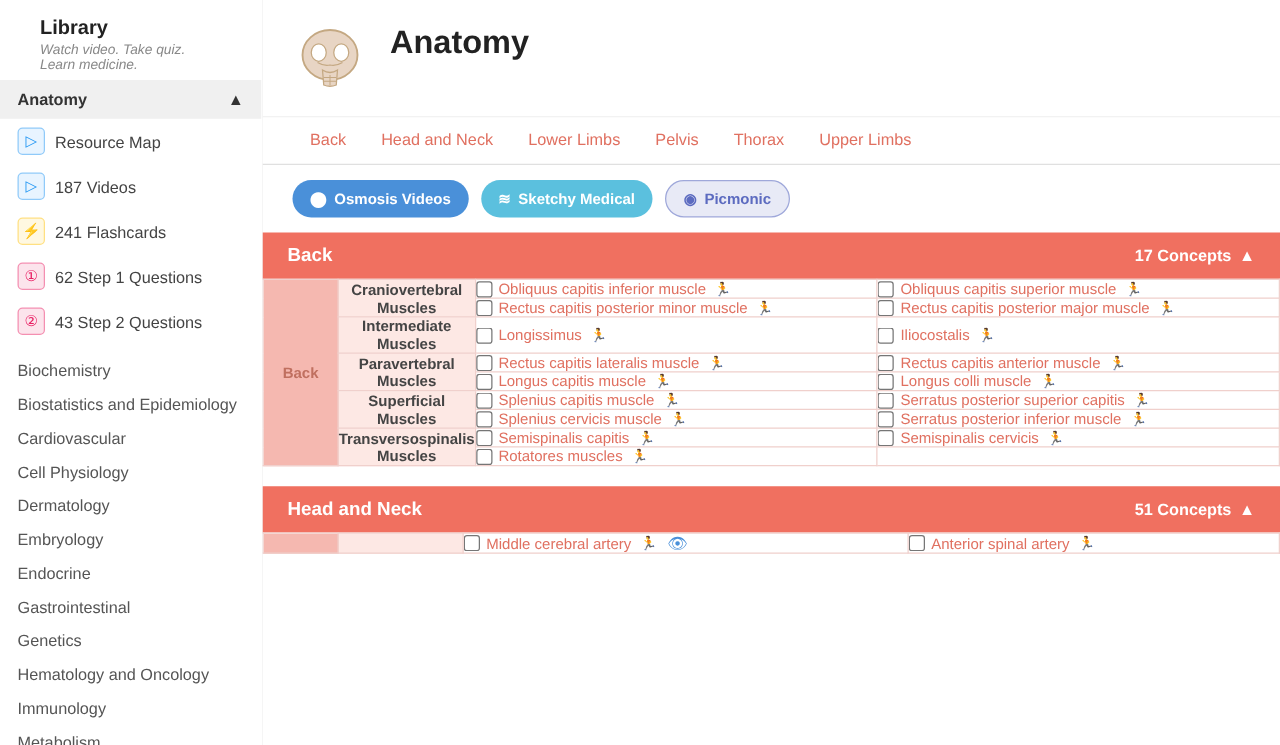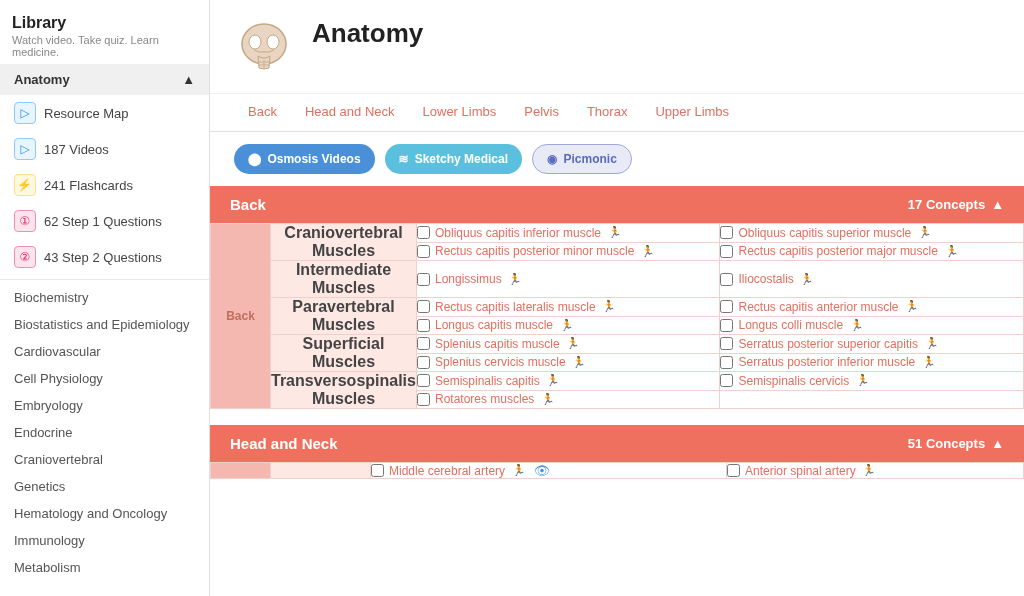--- a/index.html
+++ b/index.html
@@ -9,23 +9,23 @@
     #sidebar {
       width: 210px;
       min-width: 210px;
       background: #fff;
       border-right: 1px solid #e0e0e0;
       display: flex;
       flex-direction: column;
       overflow-y: auto;
       height: 596px;
     }
-    .sidebar-header { padding: 14px 12px 6px; }
+    .sidebar-header { padding: 14px 32px 6px; }
     .sidebar-title { font-size: 16px; font-weight: 700; color: #222; }
-    .sidebar-subtitle { font-size: 11px; color: #888; margin-top: 2px; }
+    .sidebar-subtitle { font-size: 11px; color: #888; margin-top: 2px; font-style: italic; }
     .sidebar-category-header {
       display: flex; justify-content: space-between; align-items: center;
       padding: 8px 14px; background: #f0f0f0; font-weight: 600; font-size: 13px; color: #333;
       cursor: pointer;
     }
     .sidebar-nav-item {
       display: flex; align-items: center; gap: 8px;
       padding: 7px 14px; font-size: 13px; color: #444; cursor: pointer;
     }
     .nav-icon {
@@ -99,21 +99,21 @@
     }
     .anatomy-table td {
       border: 1px solid #f0d0cc; padding: 0;
       vertical-align: middle;
     }
     .row-label-outer {
       background: #f5b8b0; text-align: center; font-weight: 600; font-size: 12px; color: #444;
       width: 60px; min-width: 60px;
     }
     .row-label-group {
-      background: #fde8e4; text-align: center; font-weight: 600; font-size: 16px; color: #444;
+      background: #fde8e4; text-align: center; font-weight: 600; font-size: 12px; color: #444;
       width: 100px; min-width: 100px; padding: 6px 4px;
     }
     .concept-cell {
       padding: 5px 10px; background: #fff; font-size: 12px; color: #e07060;
     }
     .concept-cell label {
       display: flex; align-items: center; gap: 5px; cursor: pointer; color: #e07060;
     }
     .concept-cell input[type=checkbox] { width: 13px; height: 13px; flex-shrink: 0; }
     .figure-icon { font-size: 11px; color: #ccc; margin-left: 2px; }
@@ -156,23 +156,24 @@
     <span class="nav-icon step2">②</span>
     <span>43 Step 2 Questions</span>
   </div>
 
   <div class="sidebar-divider"></div>
 
   <div class="sidebar-list-item">Biochemistry</div>
   <div class="sidebar-list-item">Biostatistics and Epidemiology</div>
   <div class="sidebar-list-item">Cardiovascular</div>
   <div class="sidebar-list-item">Cell Physiology</div>
+  <div class="sidebar-list-item">Dermatology</div>
   <div class="sidebar-list-item">Embryology</div>
   <div class="sidebar-list-item">Endocrine</div>
-  <div class="sidebar-list-item">Craniovertebral</div>
+  <div class="sidebar-list-item">Gastrointestinal</div>
   <div class="sidebar-list-item">Genetics</div>
   <div class="sidebar-list-item">Hematology and Oncology</div>
   <div class="sidebar-list-item">Immunology</div>
   <div class="sidebar-list-item">Metabolism</div>
 
 </div>
 
 <div id="main">
 
   <div class="main-header">

